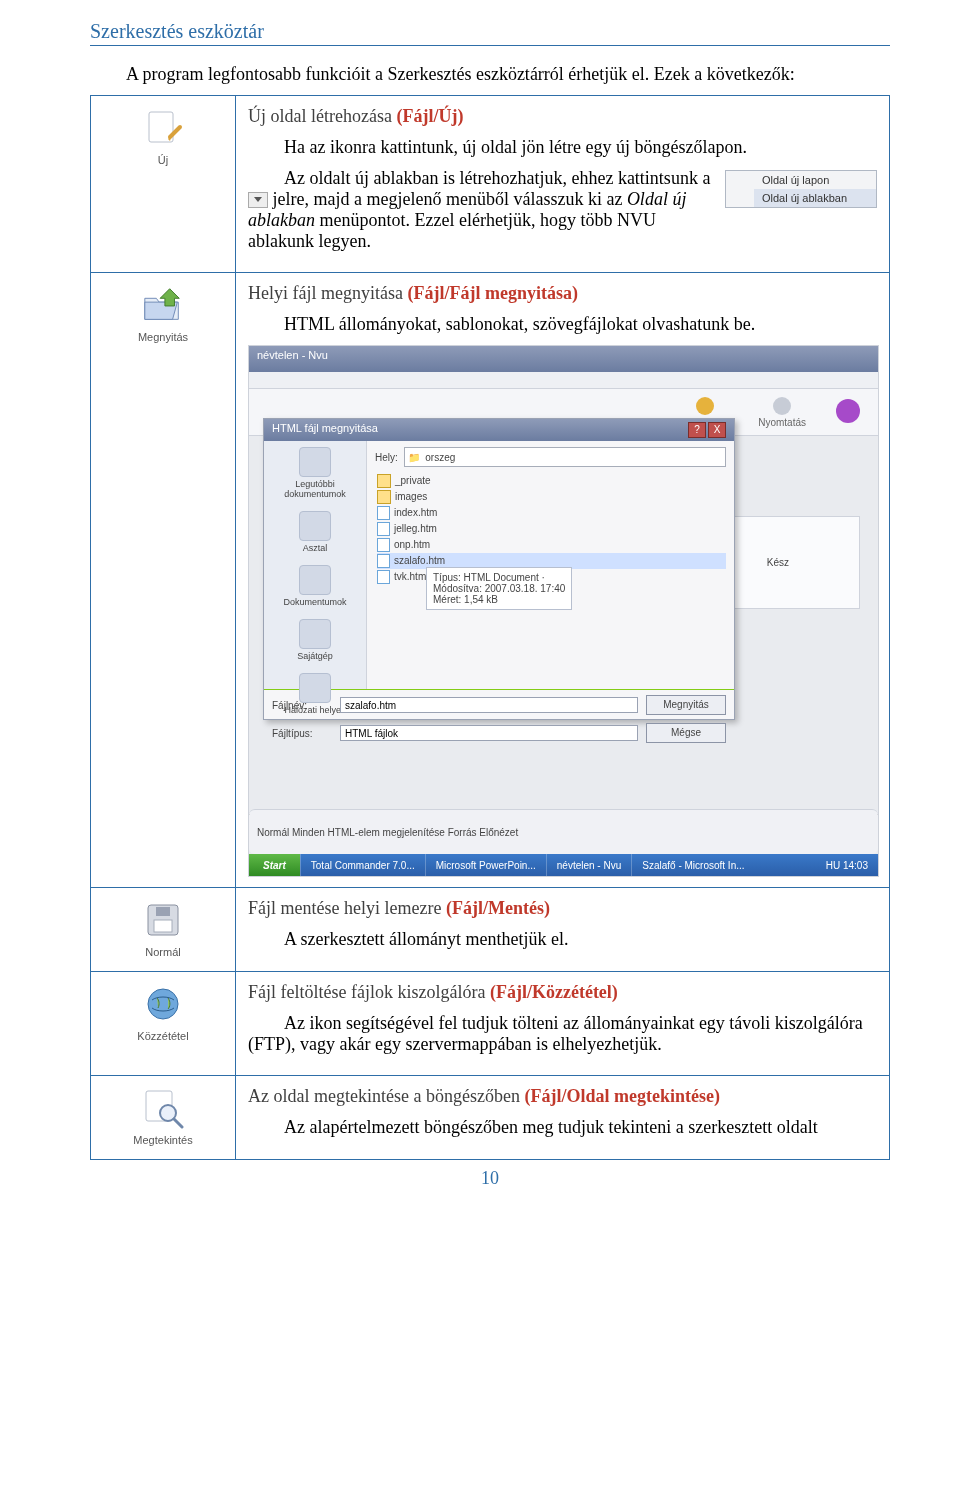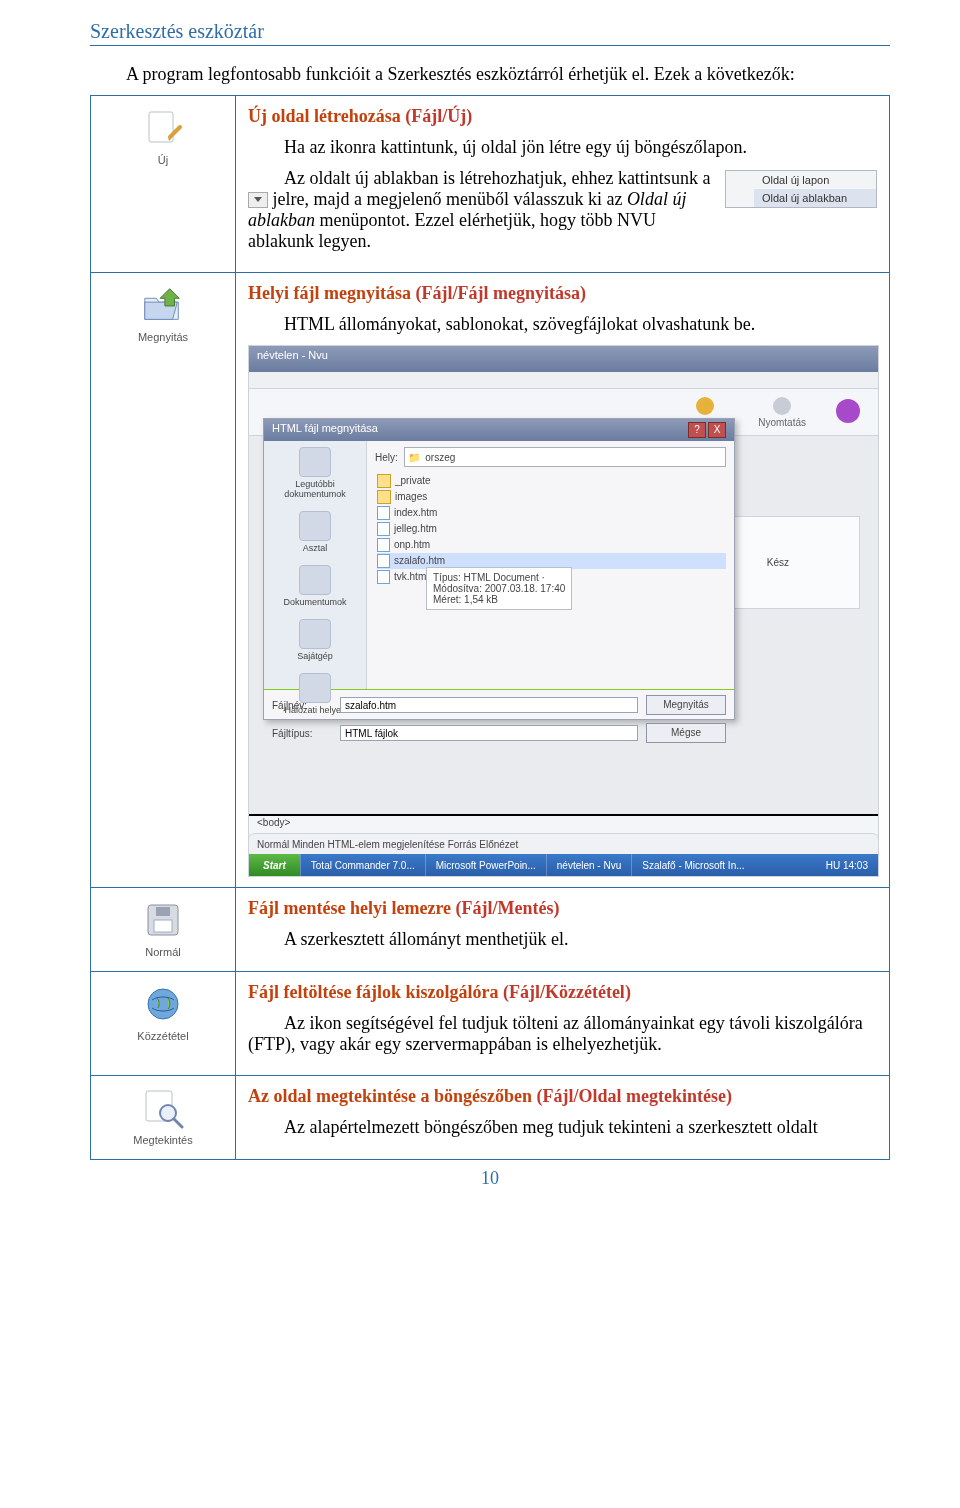--- a/index.html
+++ b/index.html
@@ -15,21 +15,21 @@
   }
   .doc-title{
     color:#2e6ea8;
     border-bottom:1px solid #2e6ea8;
     font-size:20px;
     padding-bottom:2px;
     margin-bottom:18px;
   }
   p{margin:0 0 10px 0;}
   .indent{text-indent:36px;}
-  .blue-b{color:#c2410c;font-weight:bold;}
+  .blue-b{color:#404040;font-weight:normal;}
   .red-b{color:#c0392b;font-weight:bold;}
   .italic{font-style:italic;}
   table.main{
     border-collapse:collapse;
     width:100%;
   }
   table.main td{
     border:1px solid #2e6ea8;
     padding:10px 12px;
     vertical-align:top;
@@ -161,21 +161,21 @@
   .shot .modal .foot input{
     height:16px;border:1px solid #9aa2b3;background:#fff;font-size:10px;padding:0 4px;width:100%;box-sizing:border-box;
   }
   .shot .modal .foot .btn{
     border:1px solid #8c94a6;background:#eceef3;text-align:center;
     height:18px;line-height:18px;font-size:10px;
   }
   .shot .statusbar{
     position:absolute;left:0;right:0;bottom:22px;height:20px;
     background:#f0f1f5;border-top:1px solid #cfd3dc;font-size:10px;
-    display:flex;align-items:center;padding:0 8px;border-radius:6px;
+    display:flex;align-items:center;padding:12px 8px;border-radius:6px;
   }
   .shot .bodytag{
     position:absolute;left:0;right:0;bottom:42px;height:16px;
     background:#f4f5f8;border-top:2px solid #000000;font-size:10px;
     padding:1px 8px;
   }
   .shot .taskbar{
     position:absolute;left:0;right:0;bottom:0;height:22px;
     background:linear-gradient(#3a79c9,#2a5ea9);color:#fff;
     display:flex;align-items:center;font-size:10px;

